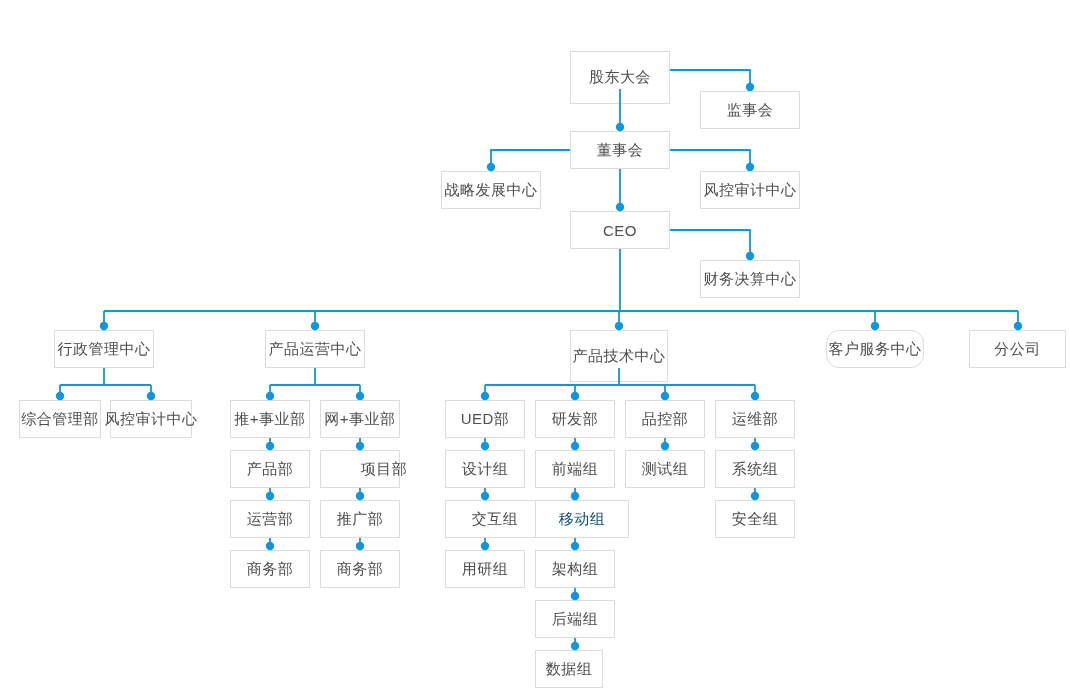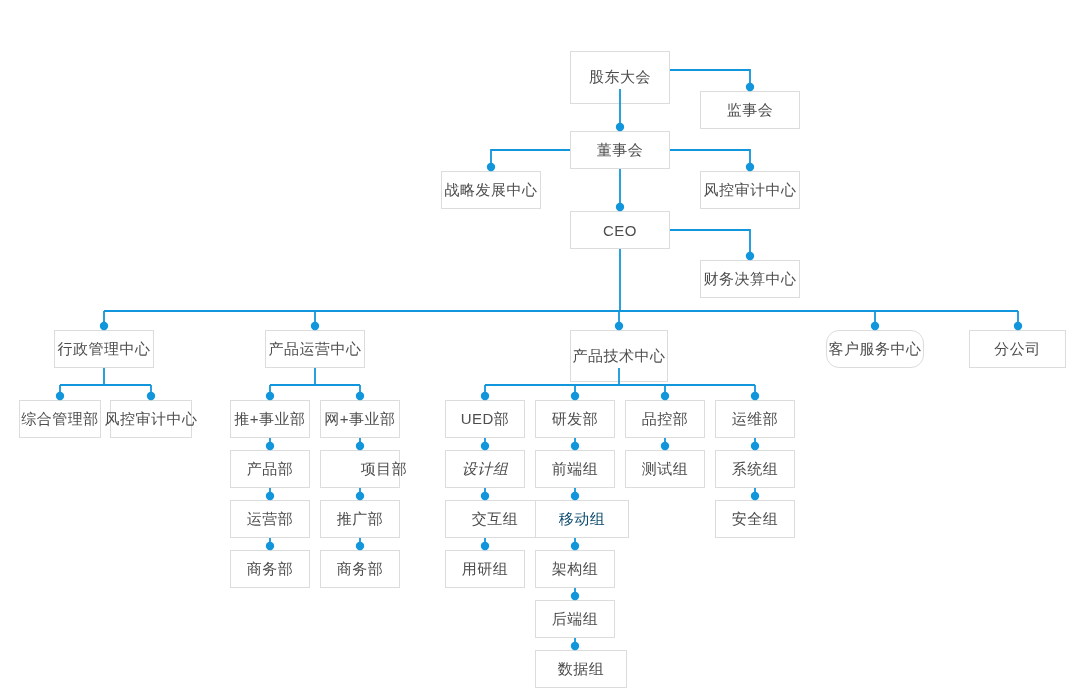--- a/index.html
+++ b/index.html
@@ -52,29 +52,29 @@
       <div class="node" style="left: 110px; top: 400px; width: 82px; height: 38px; background: rgb(255, 255, 255); border-color: rgb(220, 220, 220); color: rgb(77, 77, 77);">风控审计中心</div>
       <div class="node" style="left: 230px; top: 400px; width: 80px; height: 38px; background: rgb(255, 255, 255); border-color: rgb(220, 220, 220); color: rgb(77, 77, 77);">推+事业部</div>
       <div class="node" style="left: 230px; top: 450px; width: 80px; height: 38px; background: rgb(255, 255, 255); border-color: rgb(220, 220, 220); color: rgb(77, 77, 77);">产品部</div>
       <div class="node" style="left: 230px; top: 500px; width: 80px; height: 38px; background: rgb(255, 255, 255); border-color: rgb(220, 220, 220); color: rgb(77, 77, 77);">运营部</div>
       <div class="node" style="left: 230px; top: 550px; width: 80px; height: 38px; background: rgb(255, 255, 255); border-color: rgb(220, 220, 220); color: rgb(77, 77, 77);">商务部</div>
       <div class="node" style="left: 320px; top: 400px; width: 80px; height: 38px; background: rgb(255, 255, 255); border-color: rgb(220, 220, 220); color: rgb(77, 77, 77);">网+事业部</div>
       <div class="node" style="left: 320px; top: 450px; width: 80px; height: 38px; background: rgb(255, 255, 255); border-color: rgb(220, 220, 220); color: rgb(77, 77, 77); padding-left: 48px;">项目部</div>
       <div class="node" style="left: 320px; top: 500px; width: 80px; height: 38px; background: rgb(255, 255, 255); border-color: rgb(220, 220, 220); color: rgb(77, 77, 77);">推广部</div>
       <div class="node" style="left: 320px; top: 550px; width: 80px; height: 38px; background: rgb(255, 255, 255); border-color: rgb(220, 220, 220); color: rgb(77, 77, 77);">商务部</div>
       <div class="node" style="left: 445px; top: 400px; width: 80px; height: 38px; background: rgb(255, 255, 255); border-color: rgb(220, 220, 220); color: rgb(77, 77, 77);">UED部</div>
-      <div class="node" style="left: 445px; top: 450px; width: 80px; height: 38px; background: rgb(255, 255, 255); border-color: rgb(220, 220, 220); color: rgb(77, 77, 77); font-style: italic;">设计组</div>
+      <div class="node" style="left: 445px; top: 450px; width: 80px; height: 38px; background: rgb(255, 255, 255); border-color: rgb(220, 220, 220); color: rgb(77, 77, 77);">设计组</div>
       <div class="node" style="left: 445px; top: 500px; width: 100px; height: 38px; background: rgb(255, 255, 255); border-color: rgb(220, 220, 220); color: rgb(77, 77, 77);">交互组</div>
       <div class="node" style="left: 445px; top: 550px; width: 80px; height: 38px; background: rgb(255, 255, 255); border-color: rgb(220, 220, 220); color: rgb(77, 77, 77);">用研组</div>
       <div class="node" style="left: 535px; top: 400px; width: 80px; height: 38px; background: rgb(255, 255, 255); border-color: rgb(220, 220, 220); color: rgb(77, 77, 77);">研发部</div>
       <div class="node" style="left: 535px; top: 450px; width: 80px; height: 38px; background: rgb(255, 255, 255); border-color: rgb(220, 220, 220); color: rgb(77, 77, 77);">前端组</div>
       <div class="node" style="left: 535px; top: 500px; width: 94px; height: 38px; background: rgb(255, 255, 255); border-color: rgb(220, 220, 220); color: #0c4a6e;">移动组</div>
       <div class="node" style="left: 535px; top: 550px; width: 80px; height: 38px; background: rgb(255, 255, 255); border-color: rgb(220, 220, 220); color: rgb(77, 77, 77);">架构组</div>
       <div class="node" style="left: 535px; top: 600px; width: 80px; height: 38px; background: rgb(255, 255, 255); border-color: rgb(220, 220, 220); color: rgb(77, 77, 77);">后端组</div>
-      <div class="node" style="left: 535px; top: 650px; width: 92px; height: 38px; background: rgb(255, 255, 255); border-color: rgb(220, 220, 220); color: rgb(77, 77, 77);">数据组</div>
+      <div class="node" style="left: 535px; top: 650px; width: 68px; height: 38px; background: rgb(255, 255, 255); border-color: rgb(220, 220, 220); color: rgb(77, 77, 77);">数据组</div>
       <div class="node" style="left: 625px; top: 400px; width: 80px; height: 38px; background: rgb(255, 255, 255); border-color: rgb(220, 220, 220); color: rgb(77, 77, 77);">品控部</div>
       <div class="node" style="left: 625px; top: 450px; width: 80px; height: 38px; background: rgb(255, 255, 255); border-color: rgb(220, 220, 220); color: rgb(77, 77, 77);">测试组</div>
       <div class="node" style="left: 715px; top: 400px; width: 80px; height: 38px; background: rgb(255, 255, 255); border-color: rgb(220, 220, 220); color: rgb(77, 77, 77);">运维部</div>
       <div class="node" style="left: 715px; top: 450px; width: 80px; height: 38px; background: rgb(255, 255, 255); border-color: rgb(220, 220, 220); color: rgb(77, 77, 77);">系统组</div>
       <div class="node" style="left: 715px; top: 500px; width: 80px; height: 38px; background: rgb(255, 255, 255); border-color: rgb(220, 220, 220); color: rgb(77, 77, 77);">安全组</div>
     </div>
   <svg class="connector-layer" id="connector-layer" width="1070" height="689" viewBox="0 0 1070 689">
       <polyline points="620,89 620,131" fill="none" stroke="#1296db" stroke-width="1.8"></polyline>
       <circle cx="620" cy="127" r="4.2" fill="#1296db"></circle>
       <polyline points="670,70 750,70 750,91" fill="none" stroke="#1296db" stroke-width="1.8"></polyline>

